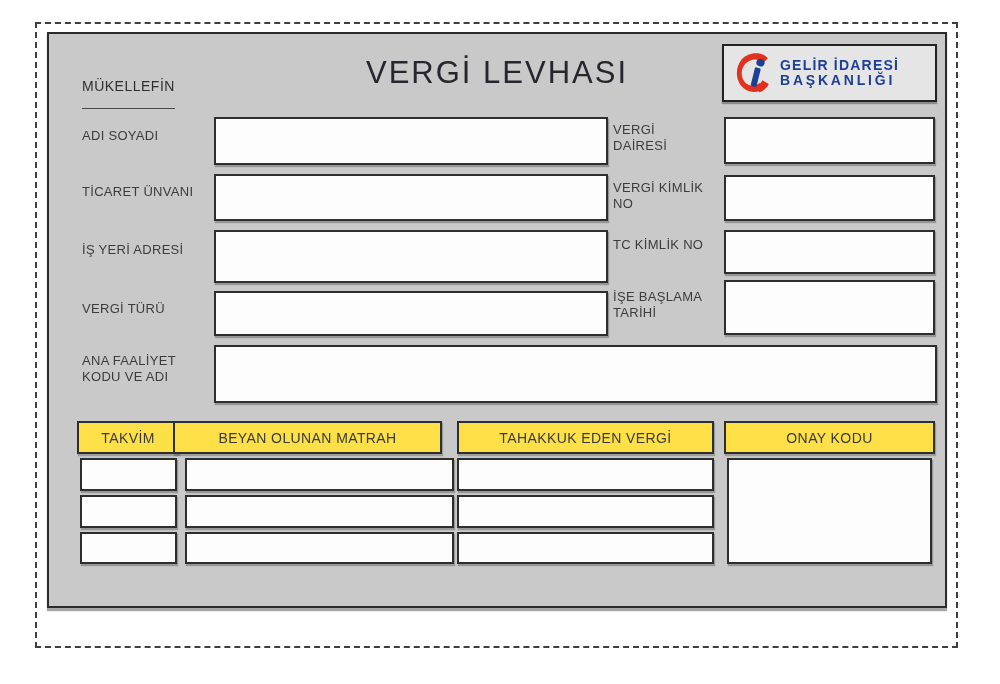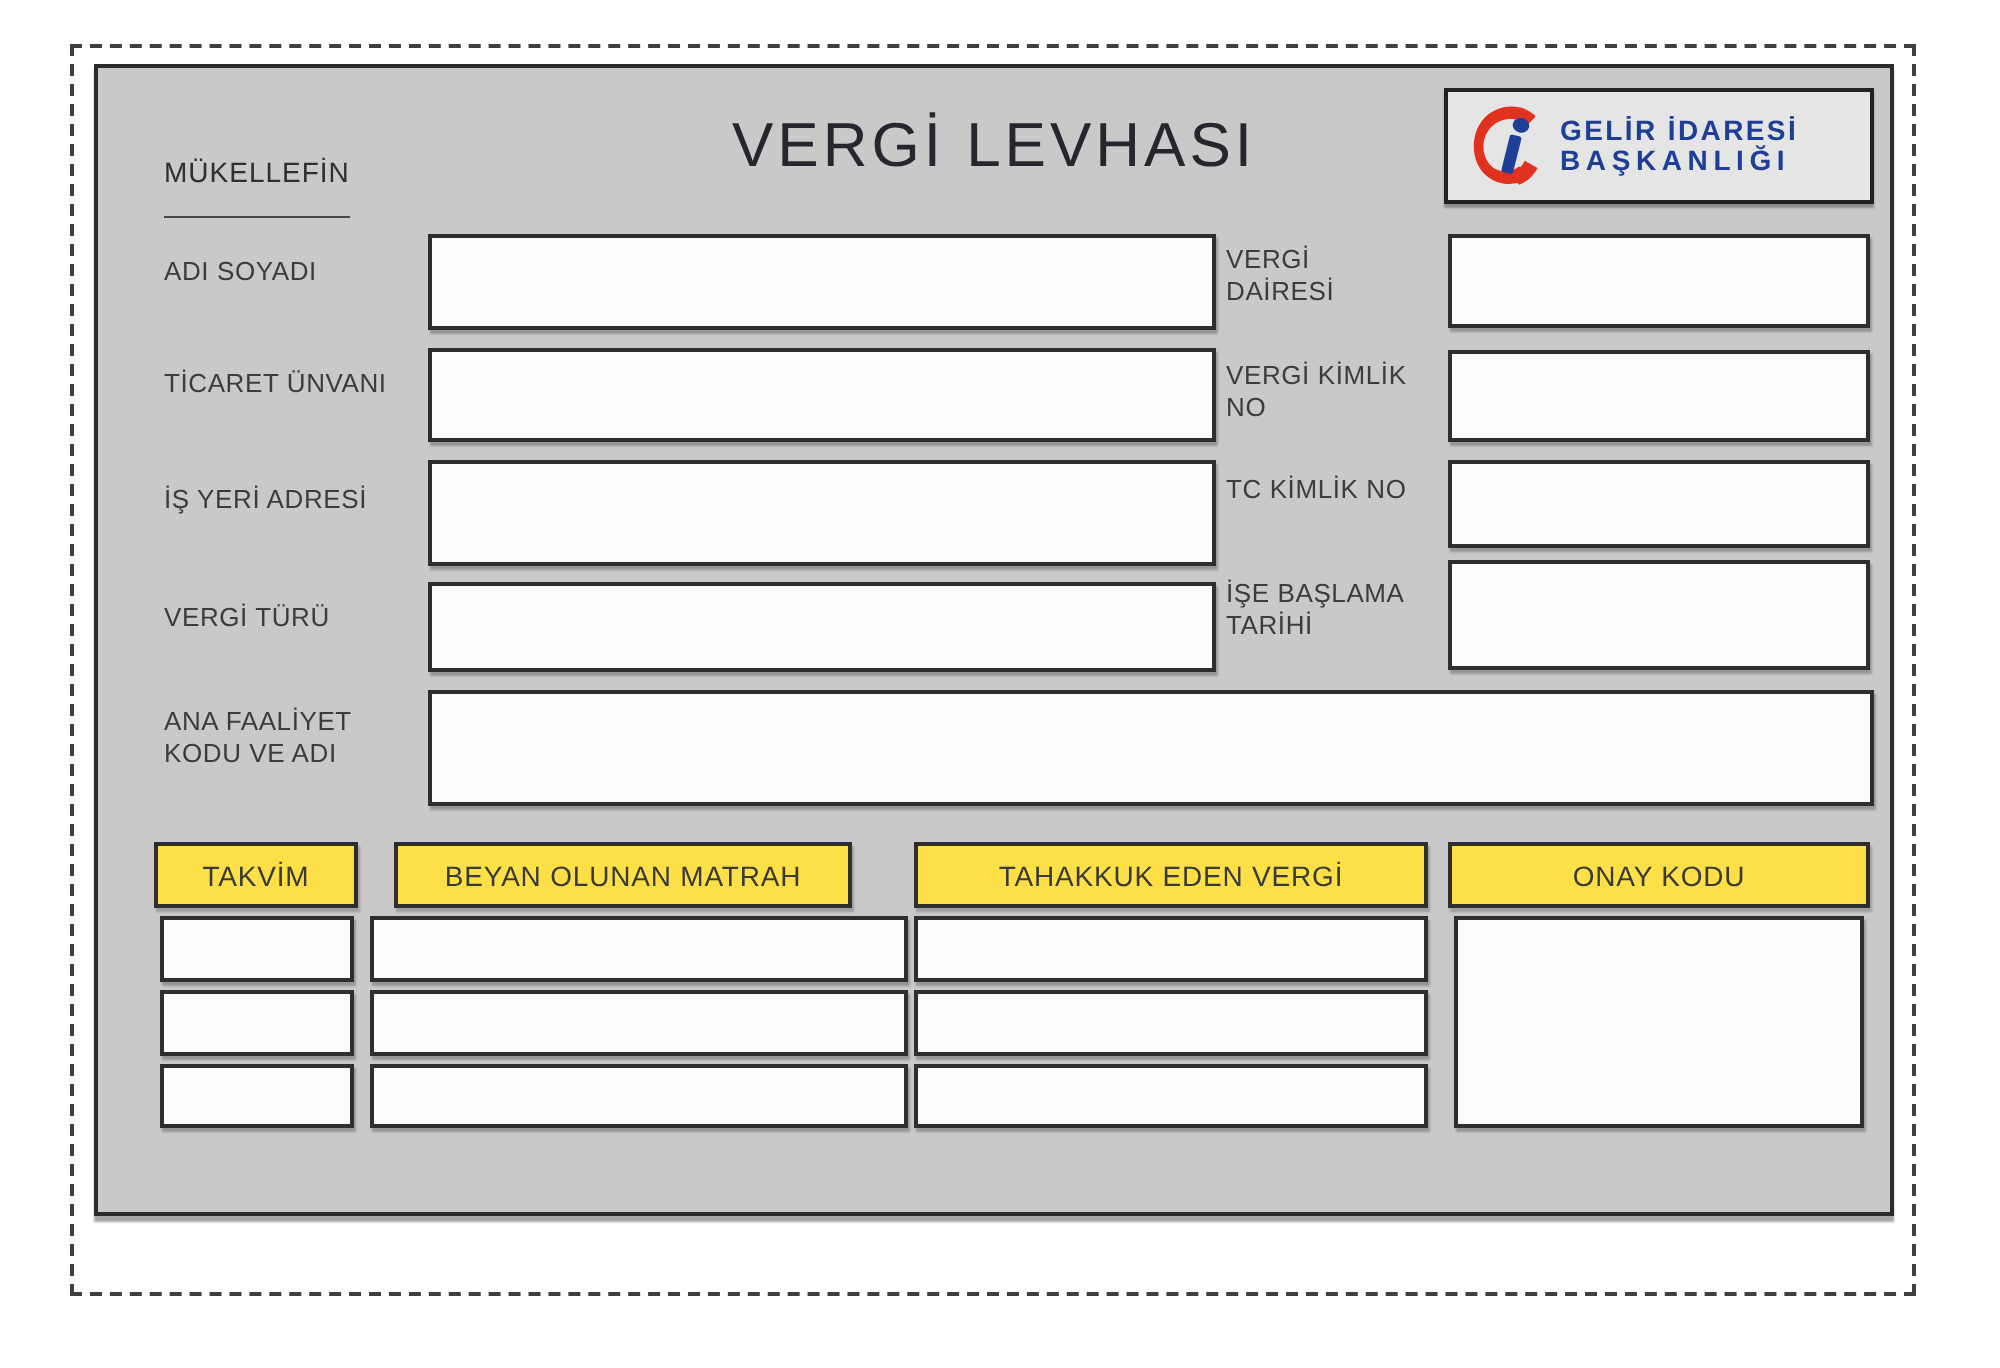--- a/index.html
+++ b/index.html
@@ -136,21 +136,21 @@
   <div class="field-label right" style="top:203px">TC KİMLİK NO</div>
   <div class="field-label right" style="top:255px">İŞE BAŞLAMA
 TARİHİ</div>
 
   <div class="field-box rightcol" style="top:83px;  height:47px"></div>
   <div class="field-box rightcol" style="top:141px; height:46px"></div>
   <div class="field-box rightcol" style="top:196px; height:44px"></div>
   <div class="field-box rightcol" style="top:246px; height:55px"></div>
 
   <div class="thead-cell" style="left:28px;  width:102px">TAKVİM</div>
-  <div class="thead-cell" style="left:148px; width:229px">BEYAN OLUNAN MATRAH</div>
+  <div class="thead-cell" style="left:124px; width:269px">BEYAN OLUNAN MATRAH</div>
   <div class="thead-cell" style="left:675px; width:211px">ONAY KODU</div>
   <div class="thead-cell" style="left:408px; width:257px">TAHAKKUK EDEN VERGİ</div>
 
   <div class="field-box tcell" style="left:31px;  top:424px; width:97px;  height:33px"></div>
   <div class="field-box tcell" style="left:136px; top:424px; width:269px; height:33px"></div>
   <div class="field-box tcell" style="left:408px; top:424px; width:257px; height:33px"></div>
 
   <div class="field-box tcell" style="left:31px;  top:461px; width:97px;  height:33px"></div>
   <div class="field-box tcell" style="left:136px; top:461px; width:269px; height:33px"></div>
   <div class="field-box tcell" style="left:408px; top:461px; width:257px; height:33px"></div>

